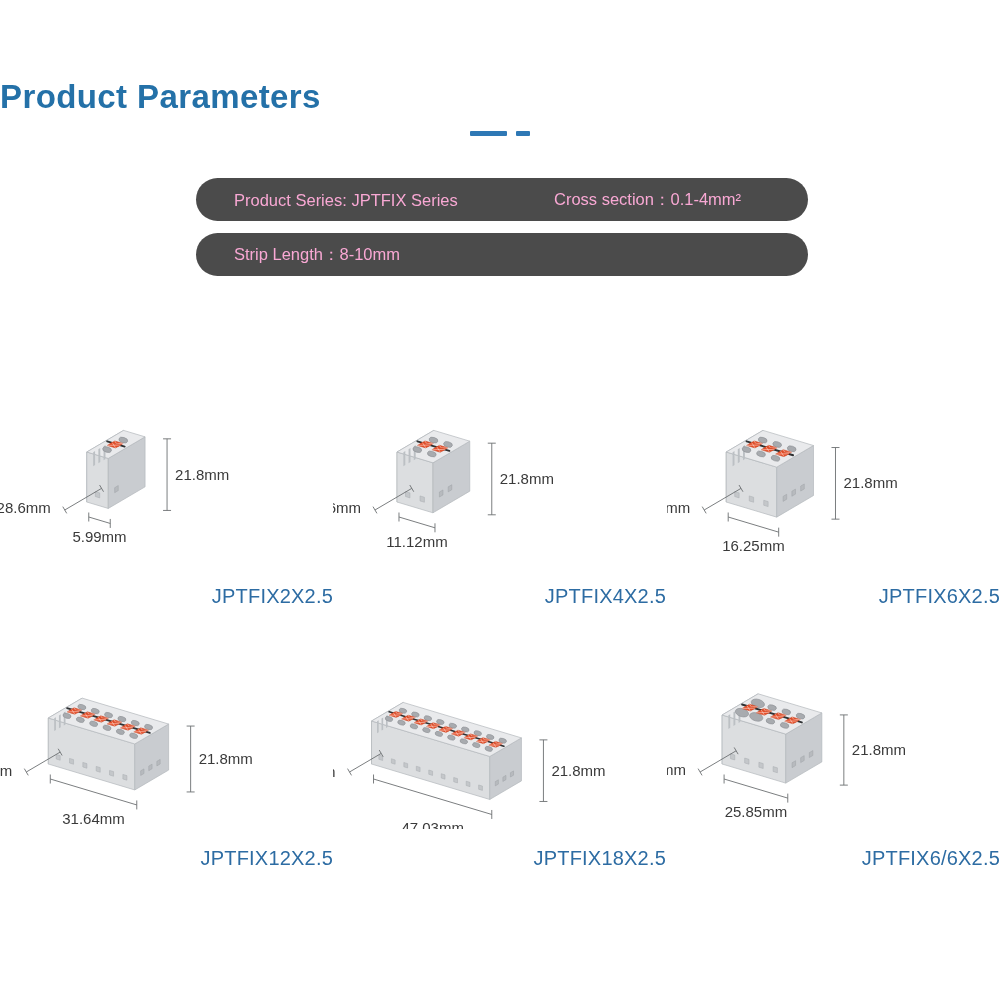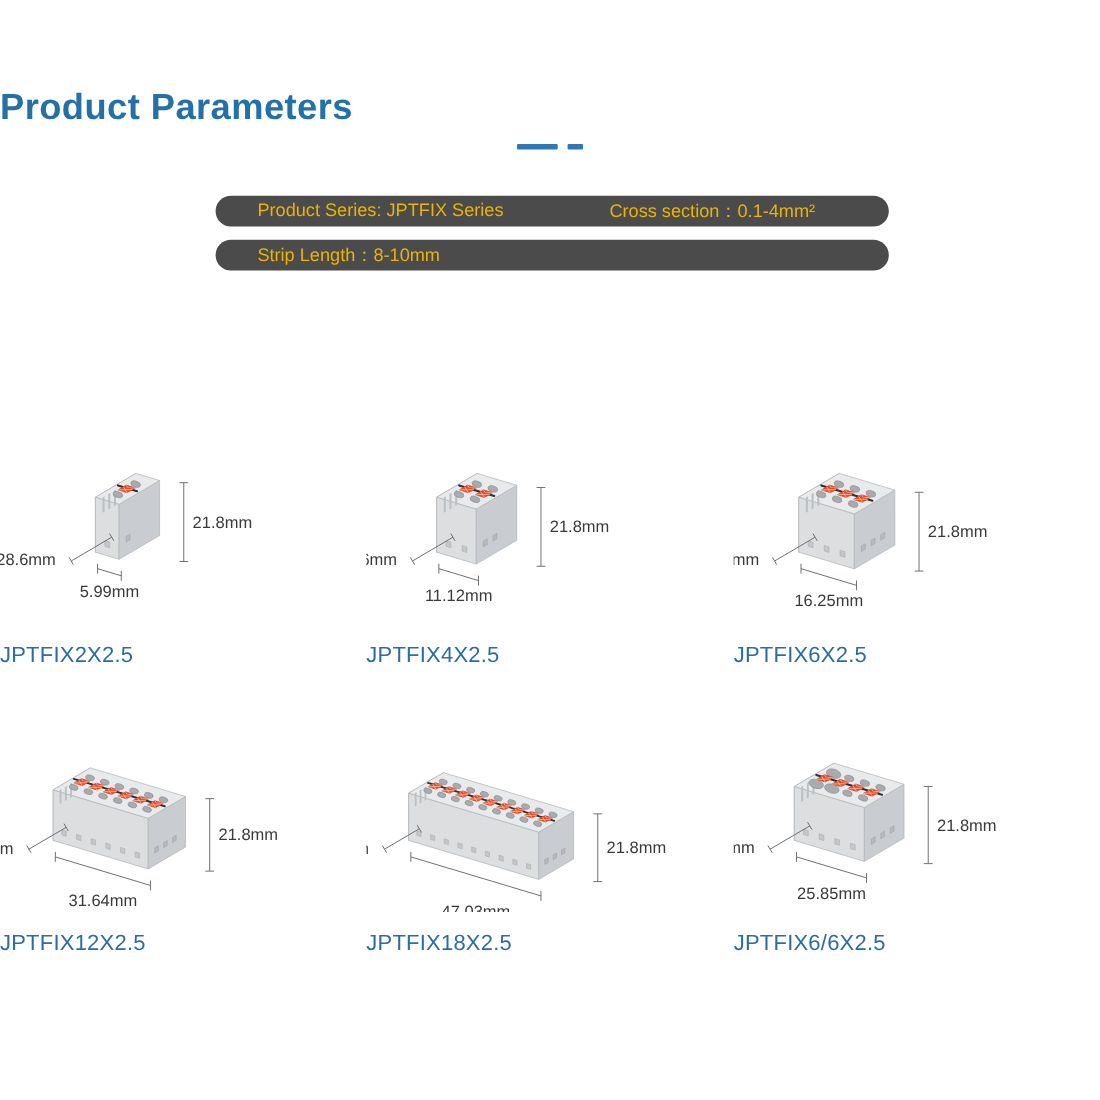--- a/index.html
+++ b/index.html
@@ -25,25 +25,25 @@
     position: absolute; top: 131px; left: 0; width: 1000px;
     display: flex; justify-content: center; align-items: center; gap: 9px;
   }
   .dash-long { width: 37px; height: 5px; background: #2e78b5; border-radius: 1px; }
   .dash-short { width: 14px; height: 5px; background: #2e78b5; border-radius: 1px; }
 
   
   .params { position: absolute; top: 178px; left: 196px; width: 612px; }
   .pill {
     position: relative;
-    height: 28px;
+    height: 43px;
     background: #4b4b4b;
     border-radius: 23px;
     margin-bottom: 12px;
-    color: #eab308;
+    color: #f9a8d4;
     font-size: 16.5px;
   }
   .pill-left {
     position: absolute; left: 38px; top: 50%; transform: translateY(-50%);
     white-space: nowrap;
   }
   .pill-right {
     position: absolute; top: 50%; transform: translateY(-50%);
     white-space: nowrap;
   }
@@ -58,21 +58,21 @@
   }
   .cell.c0 { left: 0; }
   .cell.c1 { left: 333px; }
   .cell.c2 { left: 667px; }
 
   .figure { position: absolute; left: 0; top: 0; width: 333px; height: 215px; }
   .figure svg { position: absolute; left: 0; top: 0; }
 
   .prod-label {
     position: absolute; left: 0; bottom: 6px; width: 333px;
-    text-align: left;
+    text-align: right;
     font-size: 20px;
     color: #2d6ca3;
     letter-spacing: 0.2px;
   }
 
   
   .dimtext { font-family: "Liberation Sans", sans-serif; font-size: 15px; fill: #3a3a3a; }
 </style>
 </head>
 <body>

